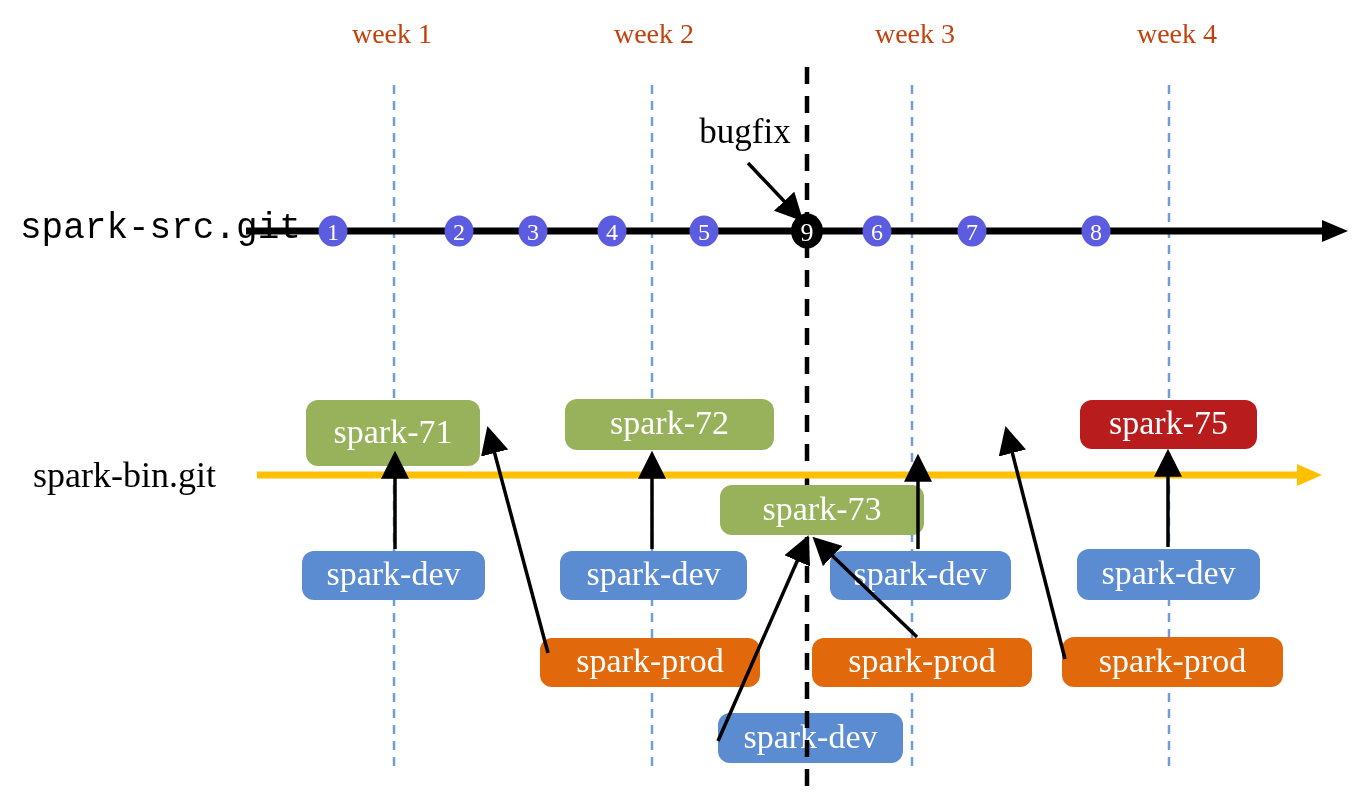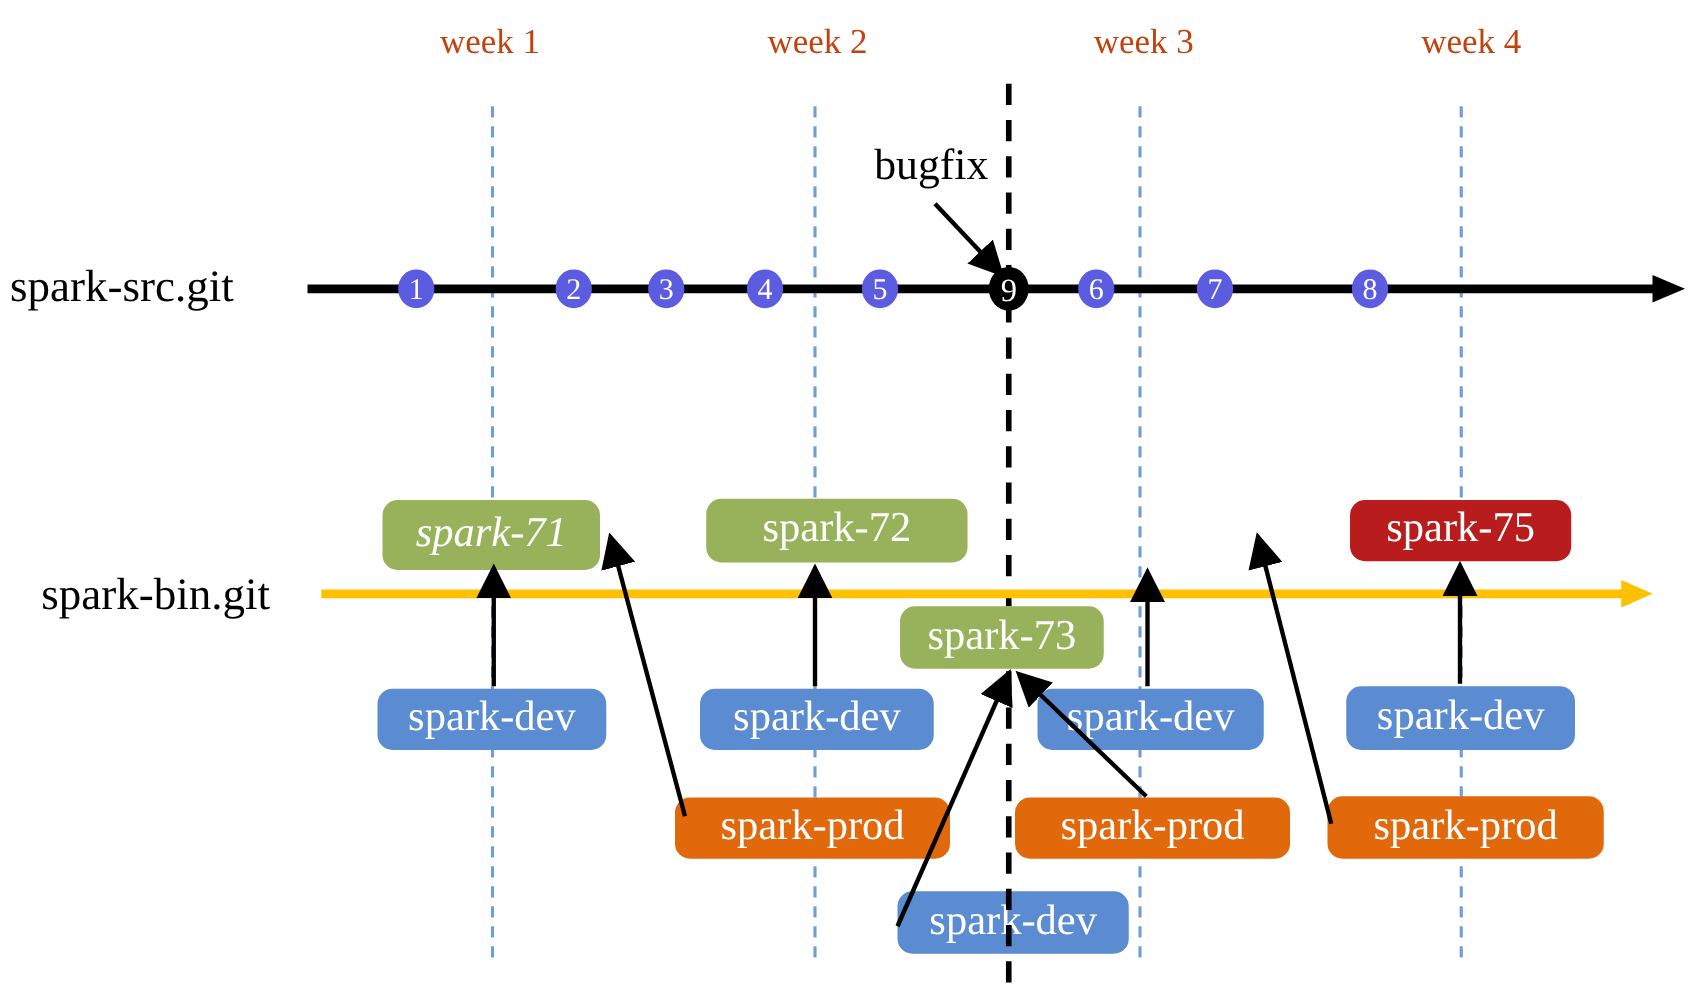--- a/index.html
+++ b/index.html
@@ -78,35 +78,35 @@
         <text x="972" y="232" fill="#fff" font-size="24" text-anchor="middle" dominant-baseline="central" font-family="&quot;Liberation Serif&quot;,&quot;DejaVu Serif&quot;,serif">7</text>
       </g>
       <g>
         <ellipse cx="1096" cy="231" rx="14.5" ry="15.5" fill="#5C5CE0"></ellipse>
         <text x="1096" y="232" fill="#fff" font-size="24" text-anchor="middle" dominant-baseline="central" font-family="&quot;Liberation Serif&quot;,&quot;DejaVu Serif&quot;,serif">8</text>
       </g>
       <line x1="748" y1="163" x2="799" y2="217" stroke="#000000" stroke-width="3.5" marker-end="url(#arrowhead)"></line>
     </svg>
 
   <div class="layer" id="labels-layer">
-    <div class="repo-label" id="src-label" style="left: 8px; top: 208px;">spark-src.git</div>
+    <div class="repo-label" id="src-label" style="left: 20px; top: 208px; font-family: Liberation Mono, monospace;">spark-src.git</div>
     <div class="repo-label" id="bin-label" style="left: 33px; top: 454px;">spark-bin.git</div>
     <div class="bugfix-label" id="bugfix-label" style="left: 745px; top: 112px;">bugfix</div>
     <div id="week-labels">
         <div class="week-label" style="left: 392px; top: 18px;">week 1</div>
         <div class="week-label" style="left: 654px; top: 18px;">week 2</div>
         <div class="week-label" style="left: 915px; top: 18px;">week 3</div>
         <div class="week-label" style="left: 1177px; top: 18px;">week 4</div>
       </div>
   </div>
 
   <div class="layer" id="boxes-layer">
-      <div class="node-box" style="left: 306px; top: 400px; width: 174px; height: 56px; background: rgb(151, 178, 90); font-style: italic;">spark-71</div>
+      <div class="node-box" style="left: 306px; top: 400px; width: 174px; height: 66px; background: rgb(151, 178, 90);">spark-71</div>
       <div class="node-box" style="left: 565px; top: 399px; width: 209px; height: 51px; background: rgb(151, 178, 90);">spark-72</div>
-      <div class="node-box" style="left: 720px; top: 485px; width: 163px; height: 50px; background: rgb(151, 178, 90);">spark-73</div>
+      <div class="node-box" style="left: 720px; top: 485px; width: 204px; height: 50px; background: rgb(151, 178, 90);">spark-73</div>
       <div class="node-box" style="left: 1080px; top: 400px; width: 177px; height: 49px; background: #b91c1c;">spark-75</div>
       <div class="node-box" style="left: 302px; top: 551px; width: 183px; height: 49px; background: rgb(91, 139, 208);">spark-dev</div>
       <div class="node-box" style="left: 560px; top: 551px; width: 187px; height: 49px; background: rgb(91, 139, 208);">spark-dev</div>
       <div class="node-box" style="left: 830px; top: 551px; width: 181px; height: 49px; background: rgb(91, 139, 208);">spark-dev</div>
       <div class="node-box" style="left: 1077px; top: 549px; width: 183px; height: 51px; background: rgb(91, 139, 208);">spark-dev</div>
       <div class="node-box" style="left: 718px; top: 713px; width: 185px; height: 50px; background: rgb(91, 139, 208);">spark-dev</div>
       <div class="node-box" style="left: 540px; top: 638px; width: 220px; height: 49px; background: rgb(226, 105, 11);">spark-prod</div>
       <div class="node-box" style="left: 812px; top: 638px; width: 220px; height: 49px; background: rgb(226, 105, 11);">spark-prod</div>
       <div class="node-box" style="left: 1062px; top: 637px; width: 221px; height: 50px; background: rgb(226, 105, 11);">spark-prod</div>
     </div>

